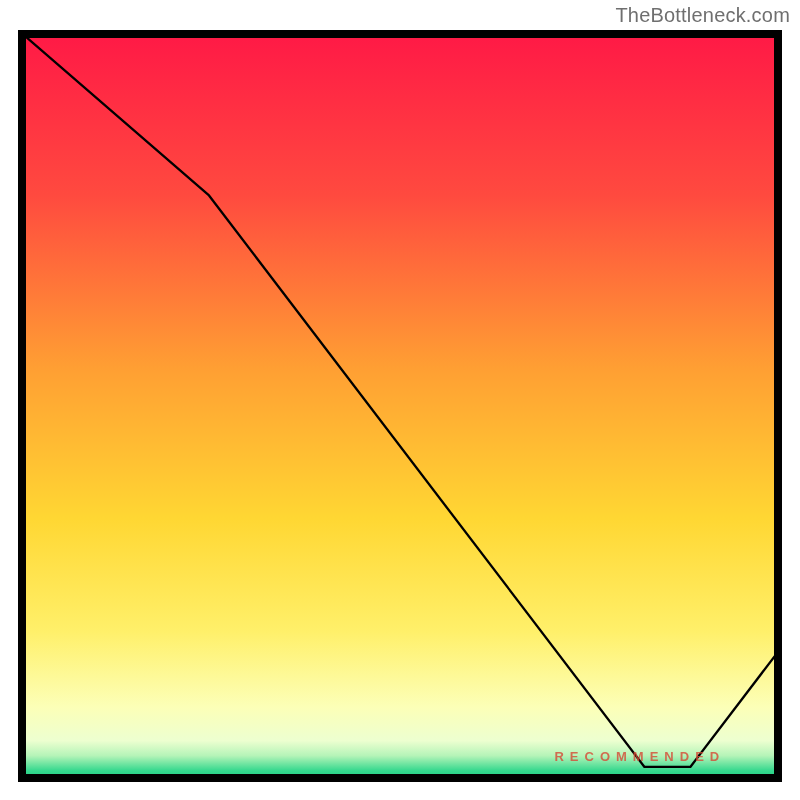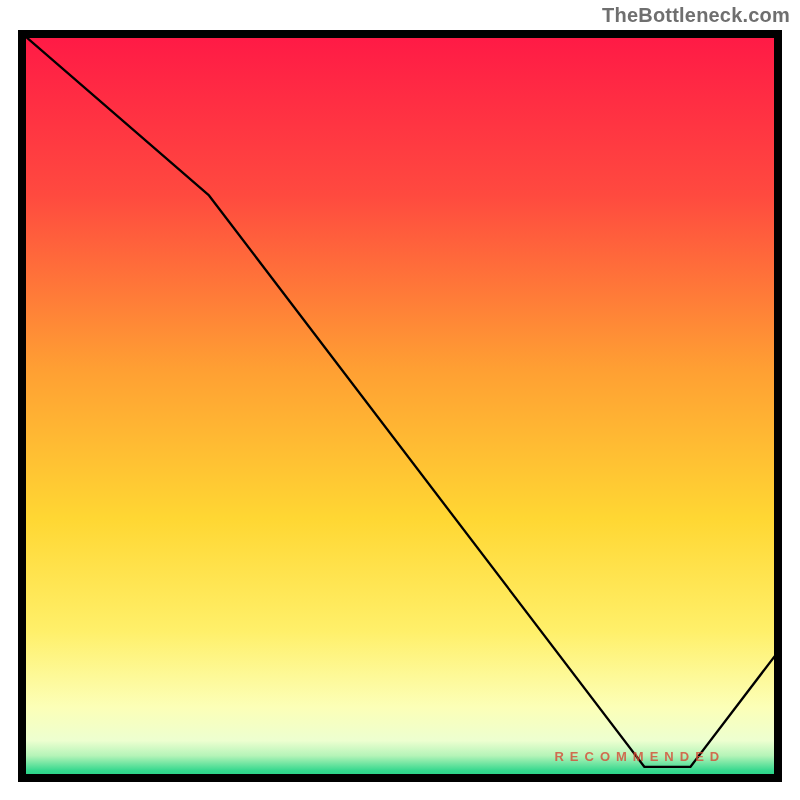--- a/index.html
+++ b/index.html
@@ -14,21 +14,21 @@
     position: relative;
     width: 800px;
     height: 800px;
   }
   .attribution {
     position: absolute;
     top: 4px;
     right: 10px;
     font-family: Arial, Helvetica, sans-serif;
     font-size: 20px;
-    font-weight: 700;
+    font-weight: 400;
     color: #6f6f6f;
     letter-spacing: 0.2px;
   }
   svg {
     position: absolute;
     left: 0;
     top: 0;
   }
   .annotation {
     font-family: Arial, Helvetica, sans-serif;

